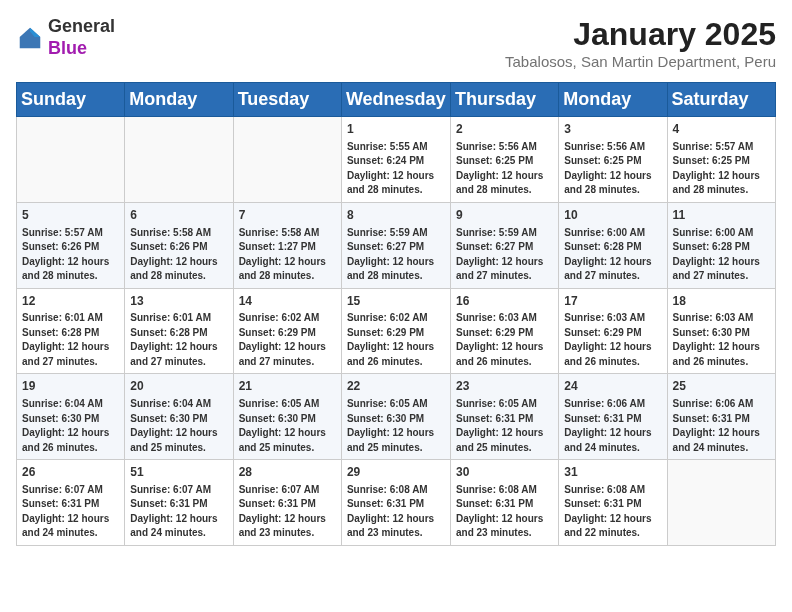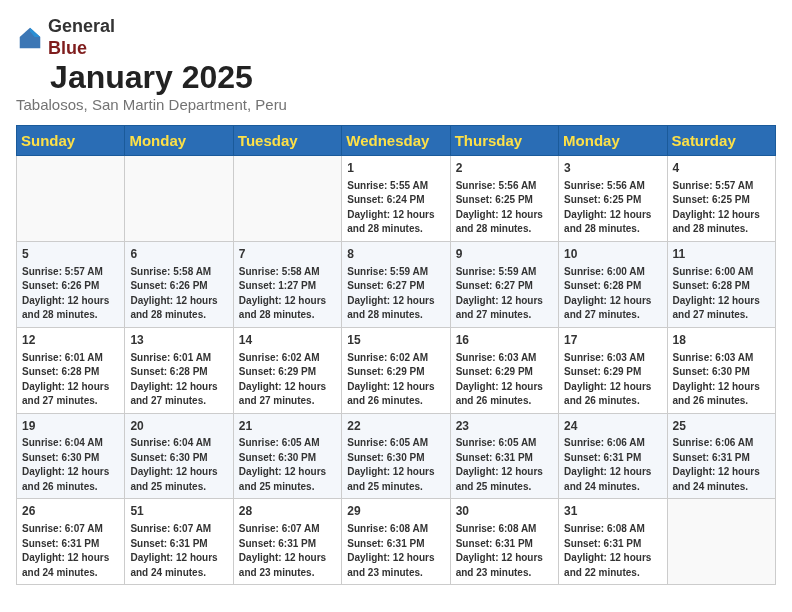--- a/index.html
+++ b/index.html
@@ -8,59 +8,58 @@
       background: #fff;
       width: 792px;
       min-height: 612px;
       padding: 16px;
     }
     .header {
       display: flex;
       align-items: flex-start;
       justify-content: space-between;
       margin-bottom: 12px;
-      flex-direction: column;
     }
     .logo {
       display: flex;
       align-items: center;
       gap: 4px;
     }
     .logo-text {
       font-size: 18px;
       font-weight: bold;
       line-height: 1.2;
     }
     .logo-general { color: #333; }
-    .logo-blue { color: #7f1d1d; }
+    .logo-blue { color: #a21caf; }
     .logo-icon {
       width: 28px;
       height: 28px;
     }
     .title-block {
-      text-align: center;
+      text-align: right;
     }
     .month-title {
       font-size: 32px;
       font-weight: bold;
       color: #222;
     }
     .subtitle {
       font-size: 15px;
       color: #737373;
     }
     .calendar {
       width: 100%;
       border-collapse: collapse;
       border: 1px solid #ccc;
     }
     .calendar th {
       background: #2a6db5;
-      color: #fde047;
-      font-size: 15px;
+      color: #ffffff;
+      font-size: 18px;
       font-weight: bold;
       padding: 6px 4px;
       text-align: left;
       border: 1px solid #1a5a9a;
     }
     .calendar td {
       vertical-align: top;
       padding: 4px 5px;
       font-size: 10.5px;
       border: 1px solid #ccc;

